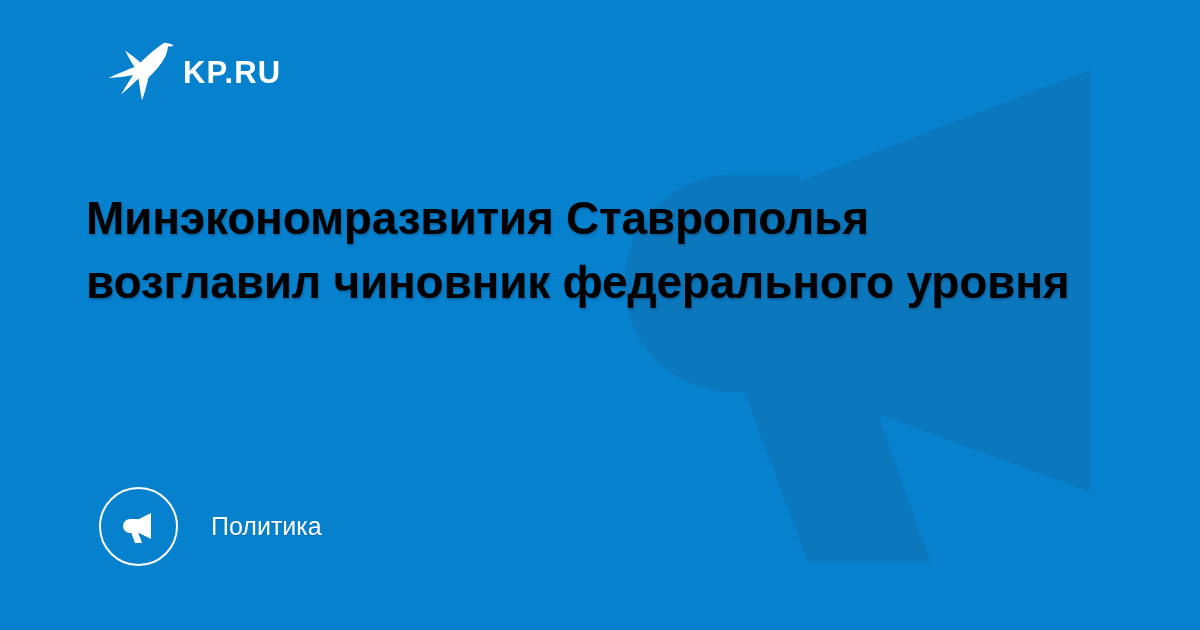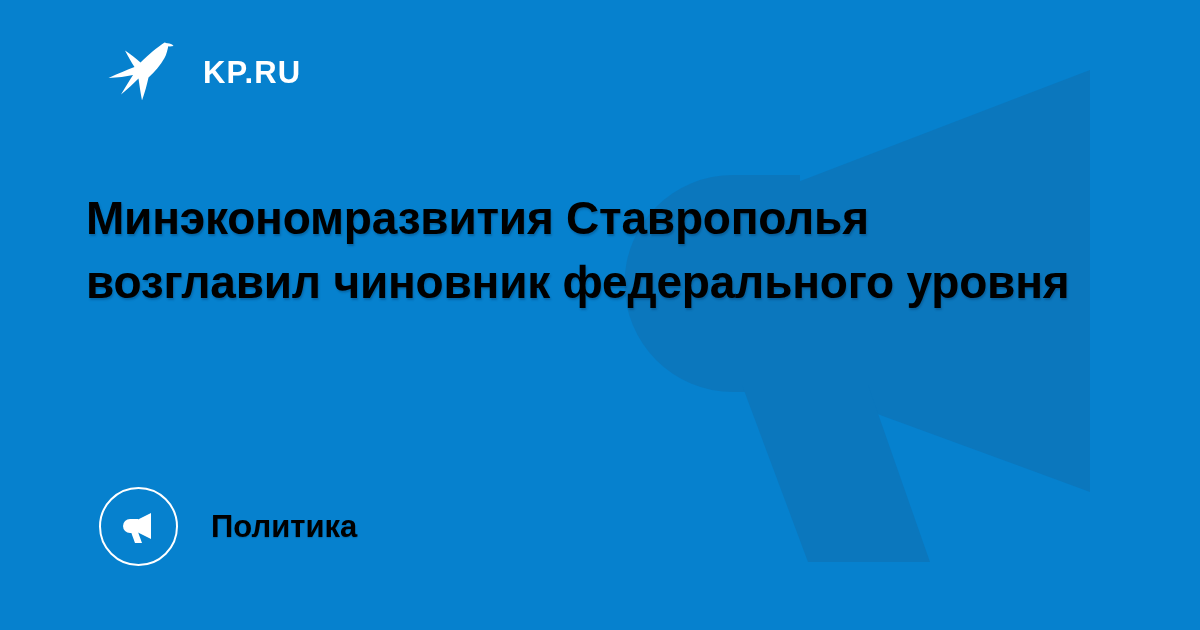--- a/index.html
+++ b/index.html
@@ -34,21 +34,21 @@
     z-index: 0;
   }
 
   
   .brand {
     position: absolute;
     left: 103px;
     top: 34px;
     display: flex;
     align-items: center;
-    gap: 26px;
+    gap: 6px;
     z-index: 2;
   }
 
   .brand-bird {
     width: 74px;
     height: 74px;
     display: block;
     flex: 0 0 auto;
   }
 
@@ -96,23 +96,23 @@
     border-radius: 50%;
     display: flex;
     align-items: center;
     justify-content: center;
     flex: 0 0 auto;
   }
 
   .category-badge svg { display: block; }
 
   .category-label {
-    color: #000000;
-    font-size: 31px;
-    font-weight: 700;
+    color: #ffffff;
+    font-size: 25px;
+    font-weight: 400;
     line-height: 1;
     white-space: nowrap;
     text-shadow: 0 1px 1px rgba(0, 40, 75, 0.22);
   }
 </style>
 </head>
 <body>
 
 <div class="card">
 

